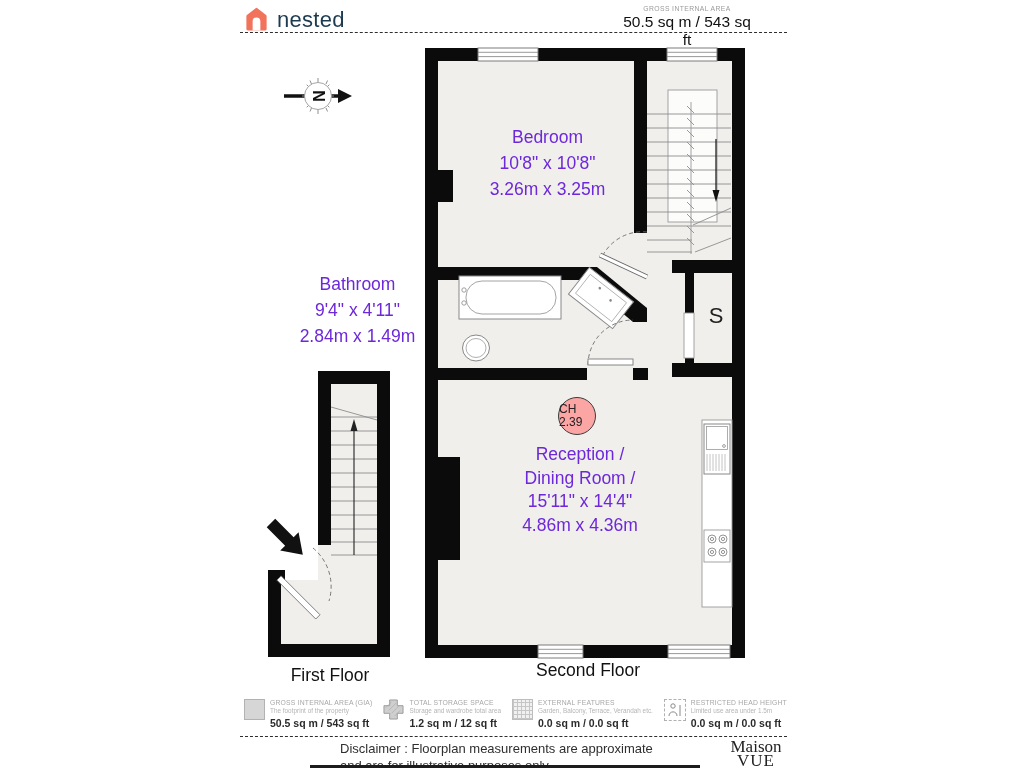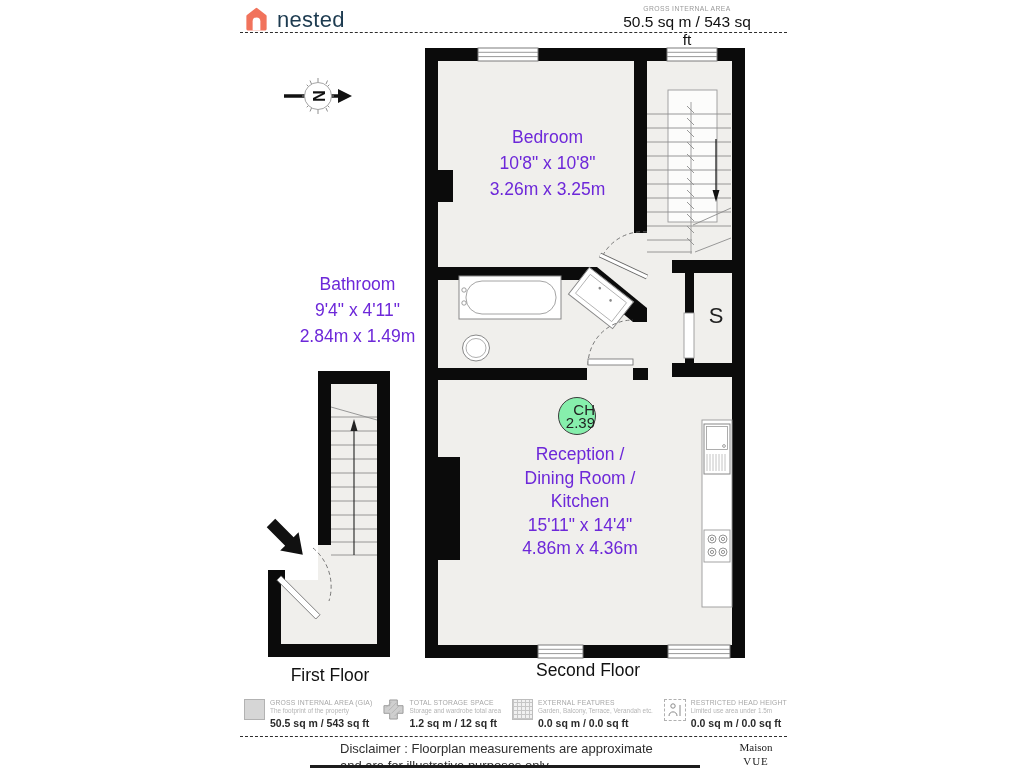--- a/index.html
+++ b/index.html
@@ -10,40 +10,40 @@
   .brand-name{font-size:22px;font-weight:400;color:#1d3b50;letter-spacing:.3px;}
   .address{font-size:15.5px;text-align:center;color:#111;margin-top:44px;}
   .gia-label{font-size:6.8px;color:#9a9a9a;text-align:center;letter-spacing:.4px;}
   .gia-value{font-size:15.5px;text-align:center;color:#111;}
   .dashed-line{border-top:1.6px dashed #2e2e2e;}
   
   .room-label{text-align:center;font-size:17.5px;line-height:26px;color:#6d28d9;}
   .room-label .nm{font-size:17.5px;}
   .recep-label{line-height:23.5px;}
   .ch-badge{width:38px;height:38px;border:1.2px solid #3c3c3c;border-radius:50%;
-            text-align:right;font-size:15px;line-height:13px;padding-top:5px;
-            box-sizing:border-box;color:#222;background:#86efac;}
+            text-align:left;font-size:12px;line-height:13px;padding-top:5px;
+            box-sizing:border-box;color:#222;background:#fca5a5;}
   .storage-label{font-size:22px;color:#222;text-align:center;}
   .floor-caption{font-size:17.5px;color:#111;text-align:center;}
   
   .legend{display:flex;justify-content:space-between;align-items:flex-start;}
   .li{display:flex;gap:5px;}
   .li-icon{flex:0 0 auto;}
   .icon-sq{width:19px;height:19px;background:#d6d6d6;border:1px solid #b2b2b2;}
   .icon-grid{width:19px;height:19px;border:1px solid #bdbdbd;background:
      repeating-linear-gradient(0deg,#c6c6c6 0 1px,rgba(0,0,0,0) 1px 4px),
      repeating-linear-gradient(90deg,#c6c6c6 0 1px,#f1f1f1 1px 4px);}
   .icon-dash{width:20px;height:20px;border:1px dashed #b0b0b0;display:flex;
      align-items:center;justify-content:center;}
   .li-title{font-size:6.8px;color:#a7a7a7;letter-spacing:.2px;}
   .li-sub{font-size:6.4px;color:#b5b5b5;margin-top:1px;}
   .li-val{font-size:10.5px;font-weight:bold;color:#2a2a2a;margin-top:3px;}
   
   .disclaimer{font-size:13px;line-height:1.3;color:#2f2f2f;}
-  .maisonvue{font-family:"Liberation Serif", serif;font-size:11px;color:#222;
+  .maisonvue{font-family:"Liberation Serif", serif;font-size:17px;color:#222;
              text-align:center;line-height:14px;}
 </style>
 </head>
 <body>
 
 <svg class="abs" style="left:243px;top:5px" width="27" height="27" viewBox="0 0 28 28">
   <path d="M5,25 V11.5 L14,4.5 L23,11.5 V25 Z" fill="#f1735c" stroke="#f1735c" stroke-width="3" stroke-linejoin="round"></path>
   <path d="M10,26.5 V17 a4,4 0 0 1 8,0 V26.5 Z" fill="#ffffff"></path>
 </svg>
 <div class="abs brand-name" style="left:277px;top:7px">nested</div>
@@ -263,21 +263,20 @@
 </div>
 
 <div class="abs ch-badge" style="left:558px;top:397px">
   <div>CH</div>
   <div>2.39</div>
 </div>
 
 <div class="abs room-label recep-label" style="left:470px;top:443px;width:220px">
   <div class="nm">Reception /</div>
   <div class="nm">Dining Room /</div>
-  <div class="nm">Kitchen</div>
   <div>15'11" x 14'4"</div>
   <div>4.86m x 4.36m</div>
 </div>
 
 <div class="abs storage-label" style="left:702px;top:303px;width:28px">S</div>
 
 <div class="abs floor-caption" style="left:269px;top:665px;width:122px">First Floor</div>
 <div class="abs floor-caption" style="left:518px;top:660px;width:140px">Second Floor</div>
 
 <div class="abs legend" style="left:244px;top:699px;width:543px">

